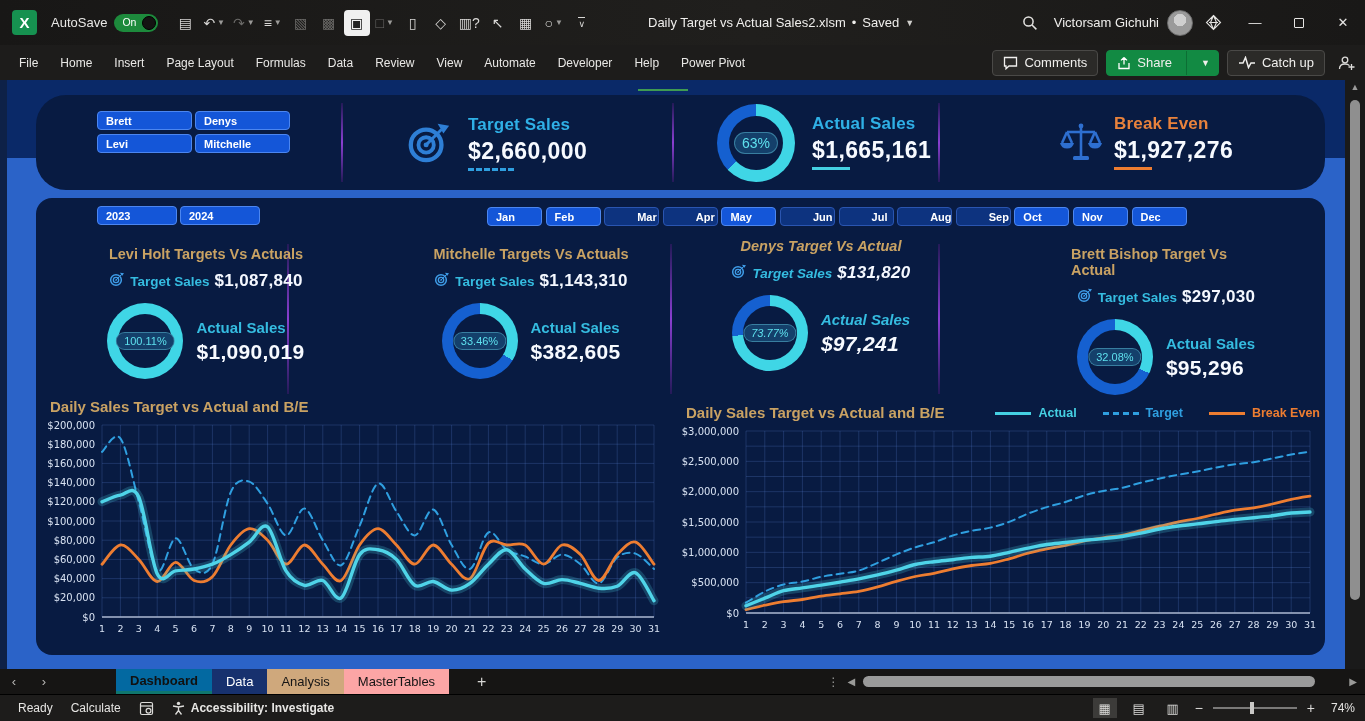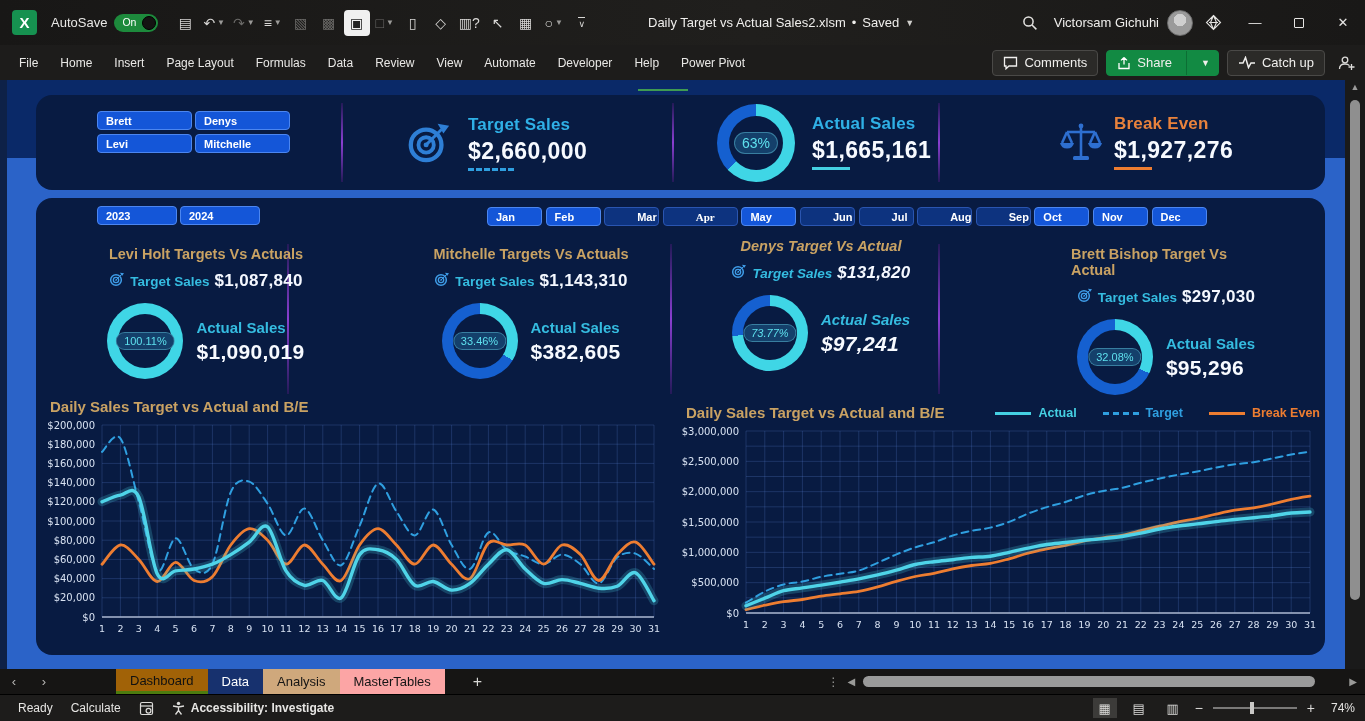--- a/index.html
+++ b/index.html
@@ -51,21 +51,21 @@
   .rbtn.green .split { width:1px; height:100%; background:#0c6e34; margin-left:8px; }
   .rbtn.green .chev { font-size:9px; padding:0 8px; }
   .pin-ic { width:26px; height:26px; display:flex; align-items:center; justify-content:center; }
 
   
   .sheet { position:absolute; top:80px; left:0; width:1365px; height:589px; background:#2b63c8; }
   .band { position:absolute; top:0; left:0; width:1345px; height:78px; background:#0a2968; }
   .leftstrip { position:absolute; top:0; left:0; width:7px; height:100%; background:#0e2147; }
   .green-dash { position:absolute; left:638px; top:9px; width:50px; height:2px; background:#3f9b52; }
   .card { position:absolute; left:36px; width:1289px; background:#081b42; border-radius:16px; }
-  .card1 { top:15px; height:95px; }
+  .card1 { top:15px; height:95px;border-radius:30px; }
   .card2 { top:118px; height:457px; }
   .psep { position:absolute; width:2px;
     background:linear-gradient(#241a58,#8a3fd0 50%,#241a58); }
   .slicer-btn { background:#1456d8; border:1px solid #4c86f0; border-radius:4px; color:#fff;
     font-size:11px; font-weight:bold; display:flex; align-items:center; padding:0 8px; height:19px; }
   .slicer-btn.off { background:#0d337f; border-color:#2a55b0;padding-left:32px; }
   .kpi-label { font-size:17px; font-weight:bold; color:#2fb0e6; letter-spacing:.2px; }
   .kpi-value { font-size:23px; font-weight:bold; color:#f7faff; letter-spacing:.4px; margin-top:3px; }
   .u-dash { width:46px; border-bottom:3px dashed #2f9fe0; margin-top:3px; }
   .u-cyan { width:38px; border-bottom:3px solid #45d0e2; margin-top:3px; }
@@ -93,21 +93,21 @@
   .vscroll { position:absolute; right:0; top:0; width:20px; height:100%; background:#1a1a1a; }
   .vscroll .up { position:absolute; top:2px; left:0; width:20px; text-align:center; color:#9a9a9a; font-size:9px; }
   .vscroll .thumb { position:absolute; top:20px; left:5px; width:10px; height:500px; background:#8f8f8f; border-radius:5px; }
 
   
   .tabbar { position:absolute; top:669px; left:0; width:100%; height:25px; background:#161514;
     display:flex; align-items:center; color:#c8c7c5; }
   .nav-ar { width:28px; text-align:center; font-size:13px; color:#b8b7b5; }
   .stabs { display:flex; align-items:stretch; height:100%; margin-left:58px; }
   .stab { display:flex; align-items:center; padding:0 14px; font-size:13px; position:relative; }
-  .stab.active { background:#a16207; color:#111; font-weight:normal; border-bottom:3px solid #4d7c0f; }
+  .stab.active { background:#0369a1; color:#111; font-weight:bold; border-bottom:3px solid #0f766e; }
   .stab.navy { background:#17316e; color:#fff; }
   .stab.tan { background:#cfa87c; color:#151515; }
   .stab.light { background:#fca5a5; color:#151515; }
   .add-sheet { margin-left:28px; font-size:16px; color:#d8d7d5; }
   .hscroll { position:absolute; right:8px; top:3px; height:19px; display:flex; align-items:center; gap:8px; }
   .hscroll .dots { color:#9a9a98; font-size:12px; }
   .hscroll .ar { color:#9a9a98; font-size:10px; }
   .hscroll .track { width:478px; height:12px; display:flex; align-items:center; }
   .hscroll .hthumb { width:452px; height:11px; background:#9a9a9a; border-radius:6px; }
 
@@ -343,21 +343,21 @@
           <div>
             <div class="slicer-btn" style="width: 55px;">Jan</div>
           </div>
           <div>
             <div class="slicer-btn" style="width: 55px;">Feb</div>
           </div>
           <div>
             <div class="slicer-btn off" style="width: 55px;">Mar</div>
           </div>
           <div>
-            <div class="slicer-btn off" style="width: 75px; font-family: Liberation Serif, serif;">Apr</div>
+            <div class="slicer-btn off" style="width: 55px;">Apr</div>
           </div>
           <div>
             <div class="slicer-btn" style="width: 55px;">May</div>
           </div>
           <div>
             <div class="slicer-btn off" style="width: 55px;">Jun</div>
           </div>
           <div>
             <div class="slicer-btn off" style="width: 55px;">Jul</div>
           </div>

